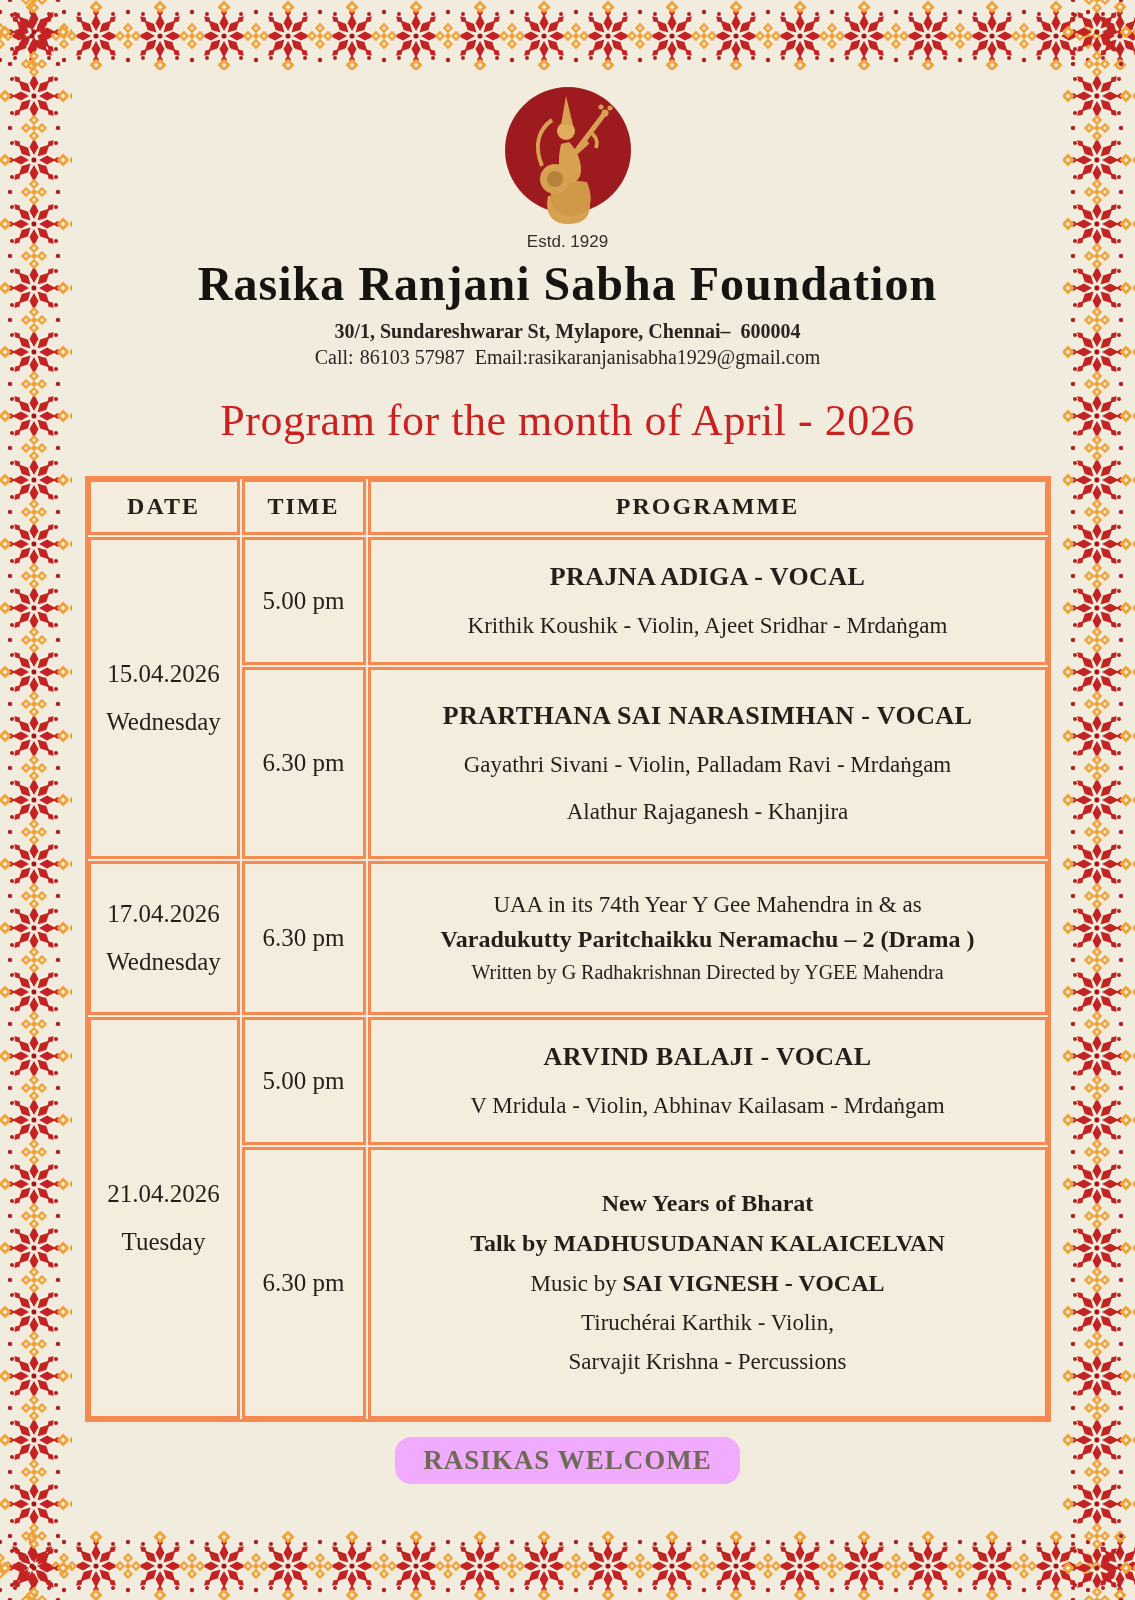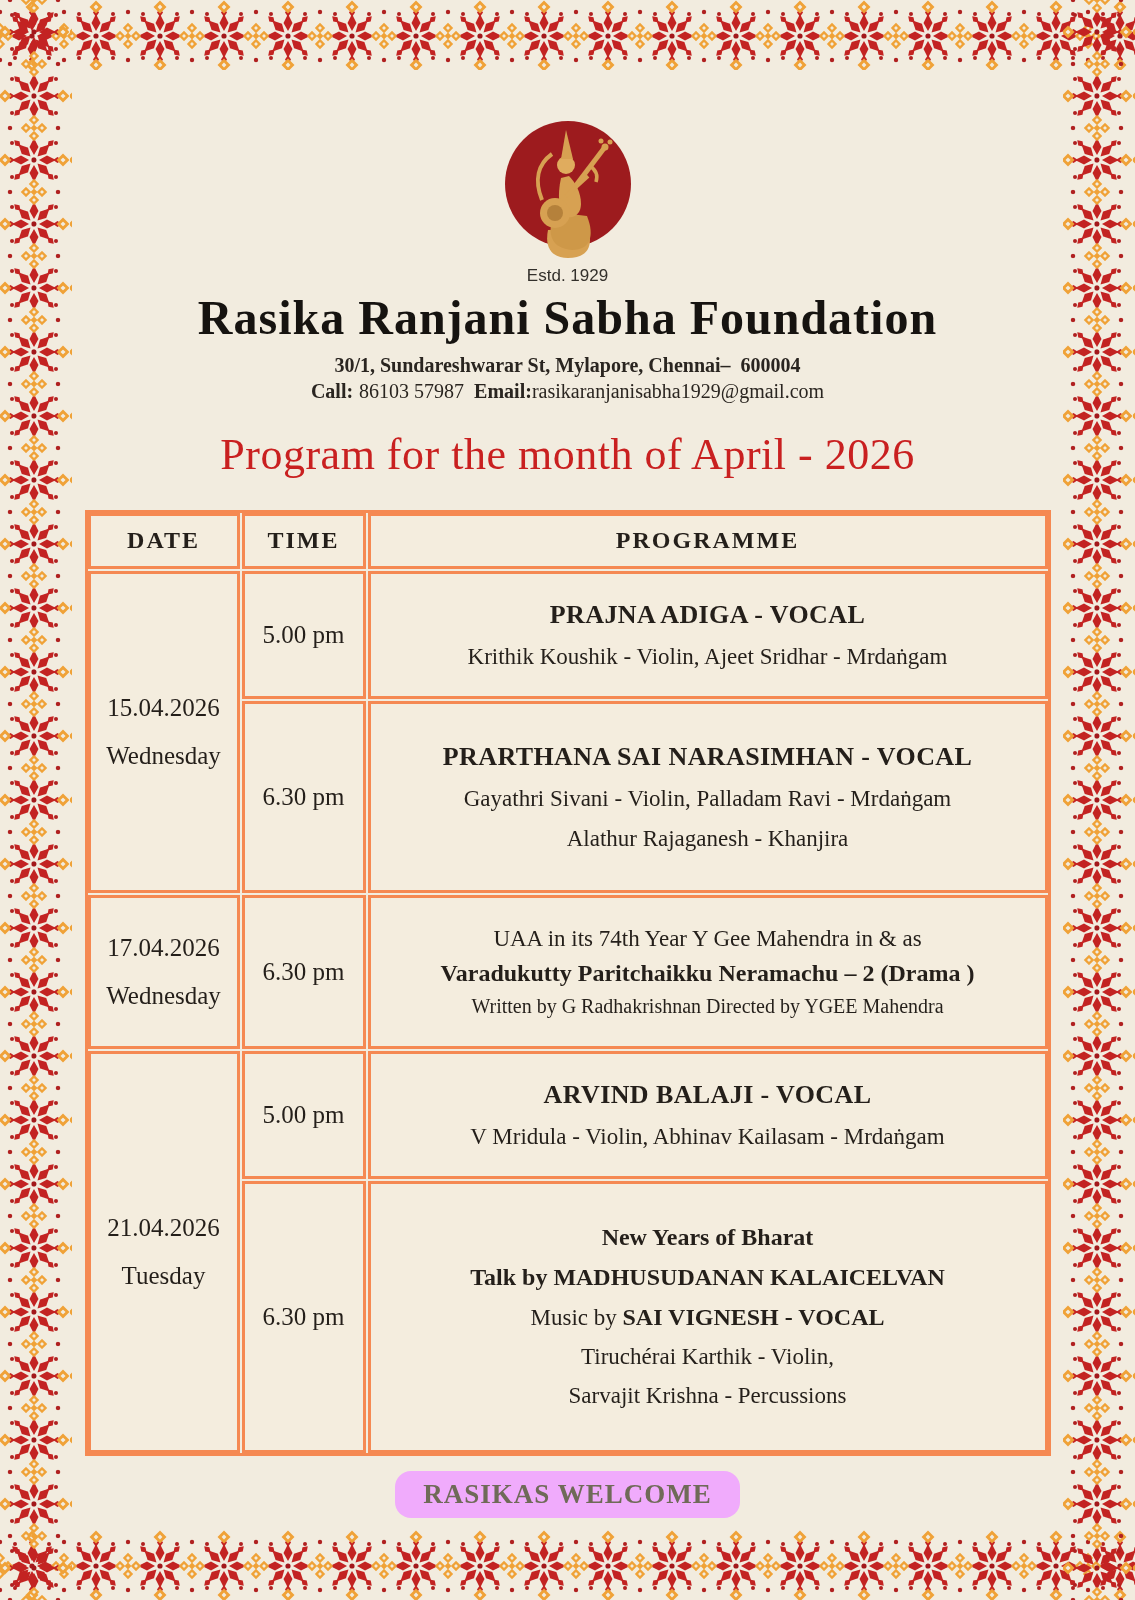--- a/index.html
+++ b/index.html
@@ -22,42 +22,42 @@
     position:relative;width:1135px;height:1600px;margin:0 auto;
     background:var(--bg);overflow:hidden;
     font-family:"Liberation Serif",serif;color:var(--ink);
   }
   .defs-svg{position:absolute;width:0;height:0}
   .band{position:absolute;display:block}
   .band.top{top:0;left:0}
   .band.bottom{top:1530px;left:0}
   .band.left{top:0;left:0}
   .band.right{top:0;left:1063px}
-  .content{position:absolute;inset:0;text-align:center;padding-top:116px}
+  .content{position:absolute;inset:0;text-align:center;padding-top:82px}
   .logo{width:132px;height:146px;margin:0 auto}
   .logo svg{display:block;width:100%;height:100%}
   .estd{font-family:"Liberation Sans",sans-serif;font-size:17px;color:#33302B;margin-top:4px}
   h1.org-title{font-size:48px;font-weight:bold;letter-spacing:1px;color:#161310;margin-top:6px;line-height:1.1}
   .addr{font-size:20px;font-weight:600;margin-top:9px;color:#2A2520}
   .contact{font-size:20px;margin-top:3px;color:#2A2520}
-  .contact b{font-weight:bold}
+  .contact b{font-weight:normal}
   .contact .phone{margin:16px 10px 0 6px}
   h2.prog-title{font-size:44px;font-weight:normal;color:var(--red);letter-spacing:.5px;margin-top:26px}
   .grid{
     width:966px;margin:30px auto 12px;display:grid;
     grid-template-columns:152px 124px 1fr;
     grid-template-rows:56px 128px 192px 154px 128px 272px;
     gap:2px;border:3px solid var(--orange);background:var(--bg);
   }
   .cell{background:var(--cell);border:3px solid var(--orange);
     display:flex;align-items:center;justify-content:center;text-align:center}
   .head{font-size:24px;font-weight:bold;letter-spacing:2px}
   .date-cell{flex-direction:column;gap:20px;font-size:25px}
   .time-cell{font-size:25px}
-  .prog-cell{flex-direction:column;gap:14px;padding:10px 14px}
+  .prog-cell{flex-direction:column;gap:21px;padding:10px 14px}
   .prog-cell.drama{gap:8px}
   .prog-cell.stacked{gap:13px}
   .ln-title{font-size:26px;font-weight:bold;letter-spacing:.4px}
   .ln-strong{font-size:24px;font-weight:bold}
   .ln-body{font-size:23px}
   .ln-body b{font-size:24px}
   .ln-small{font-size:20px}
   .pill-wrap{margin-top:15px}
   .pill{
     display:inline-block;background:#f0abfc;color:#6F6A58;

